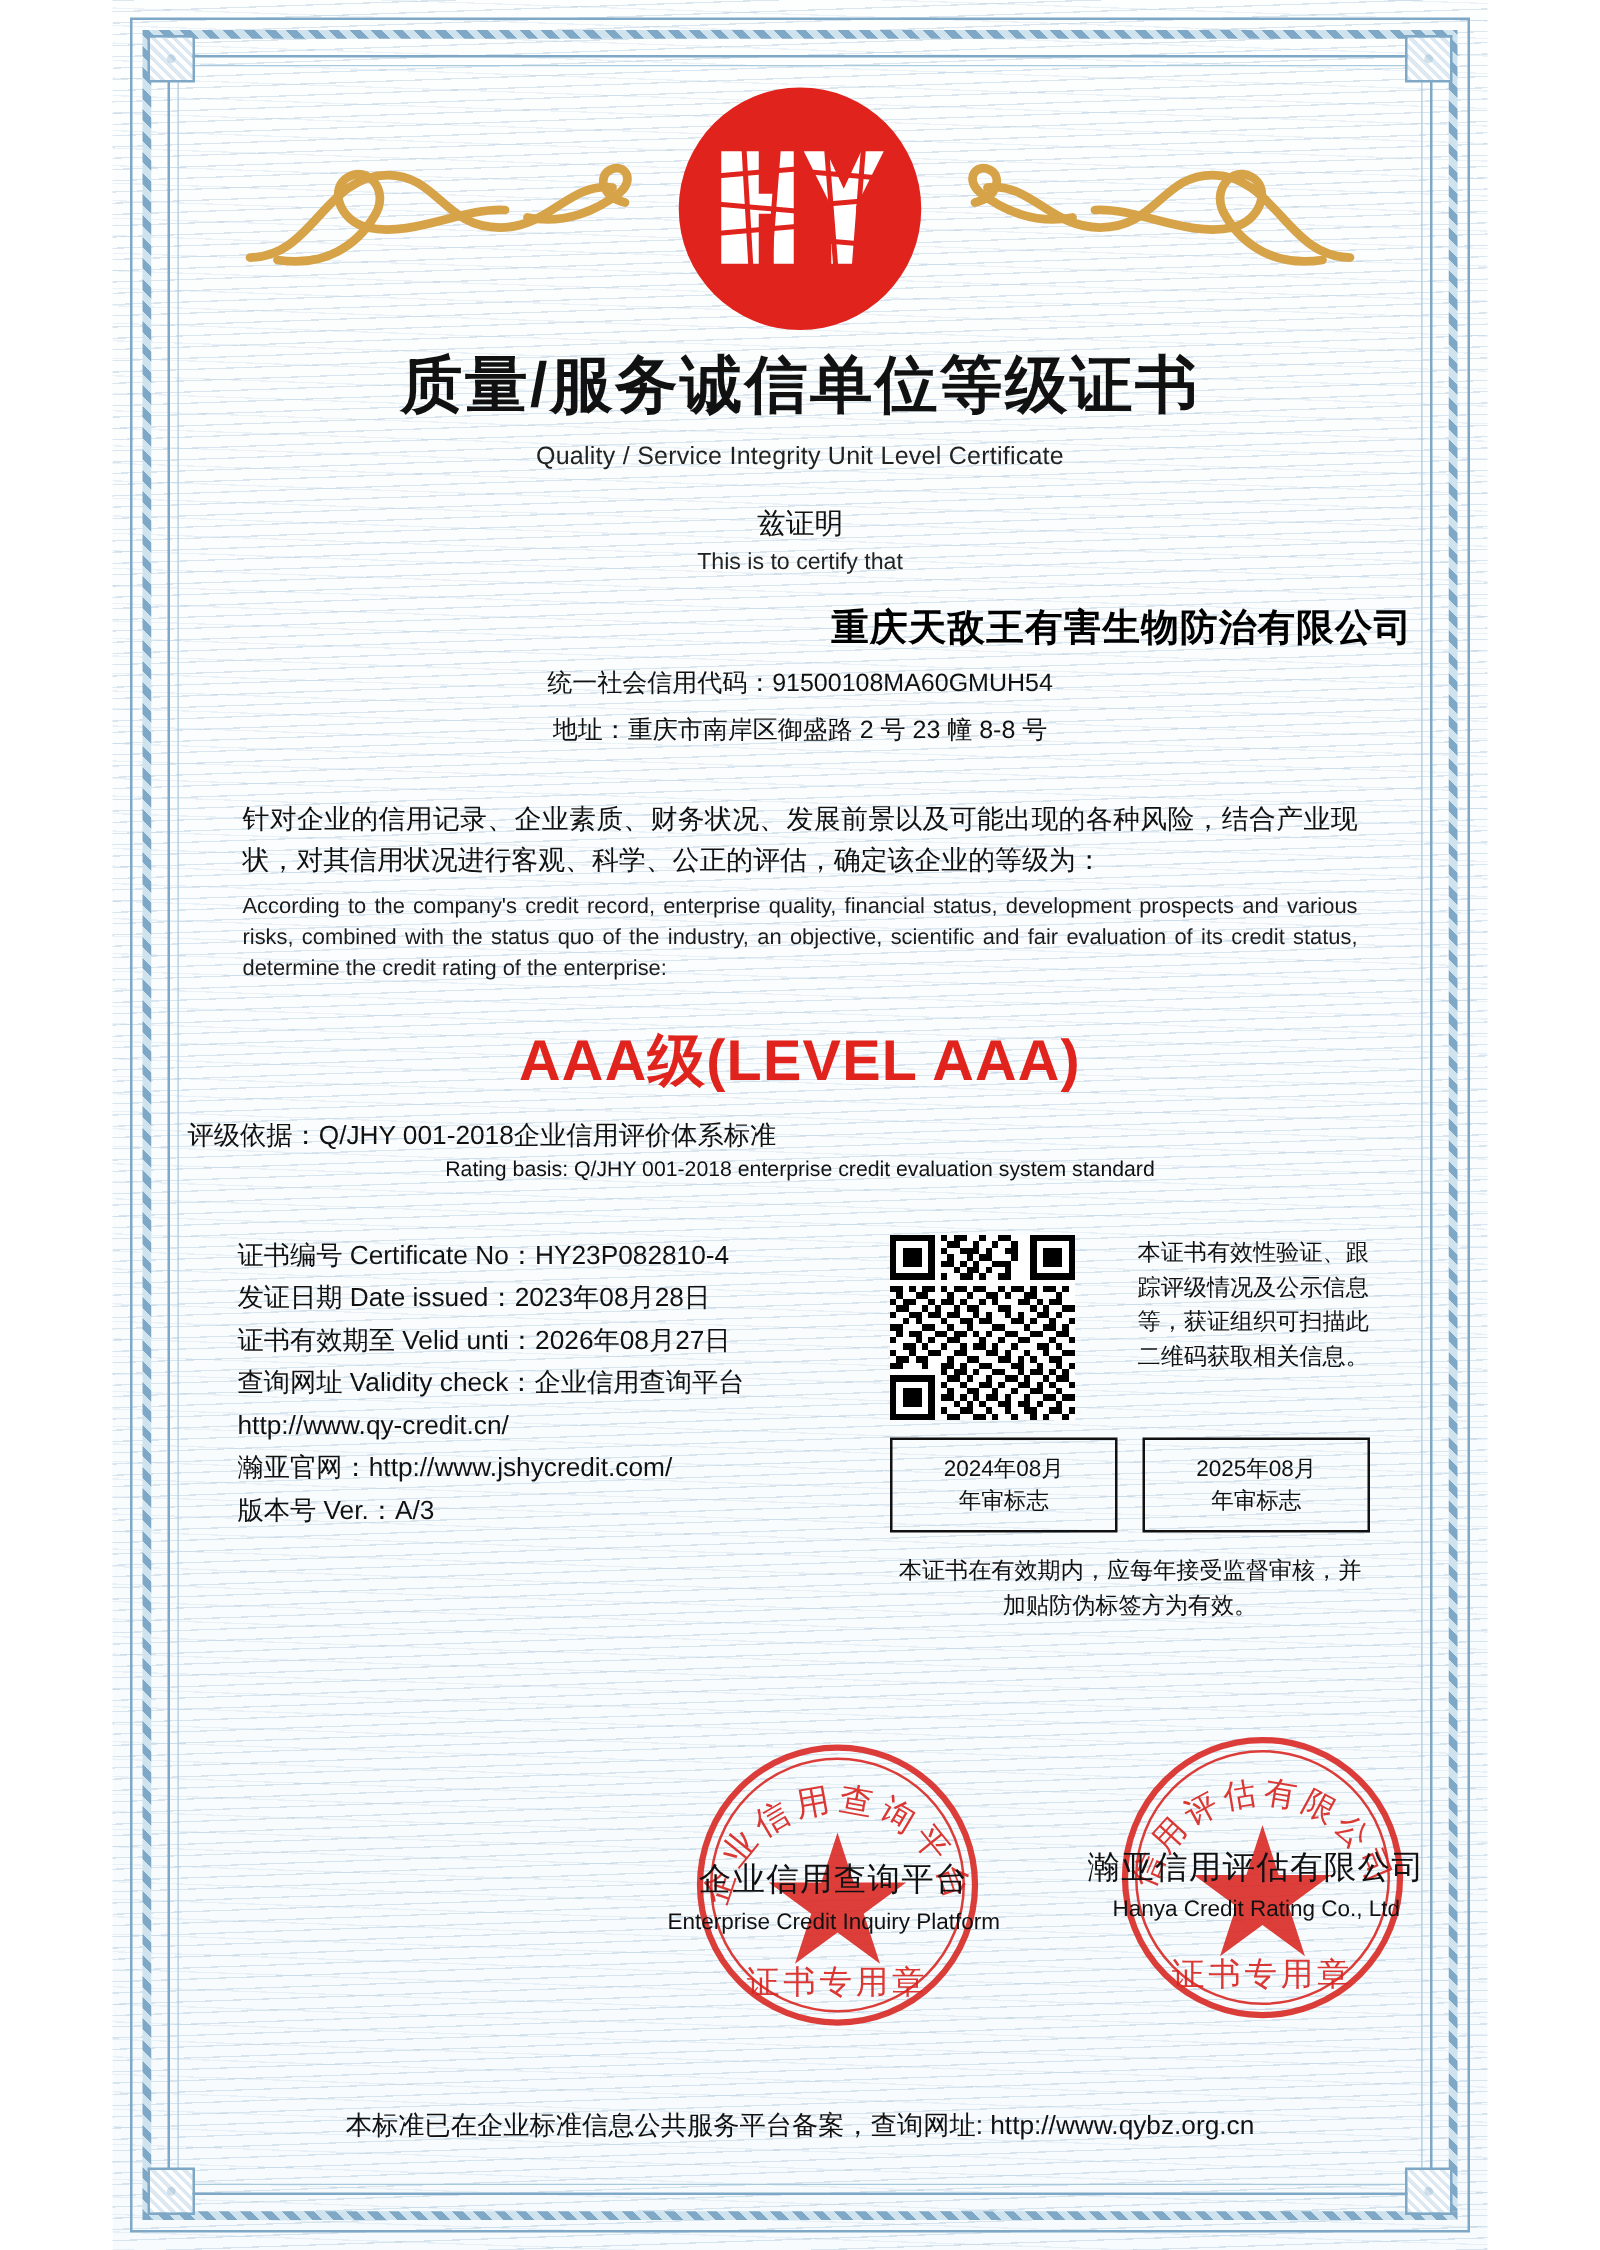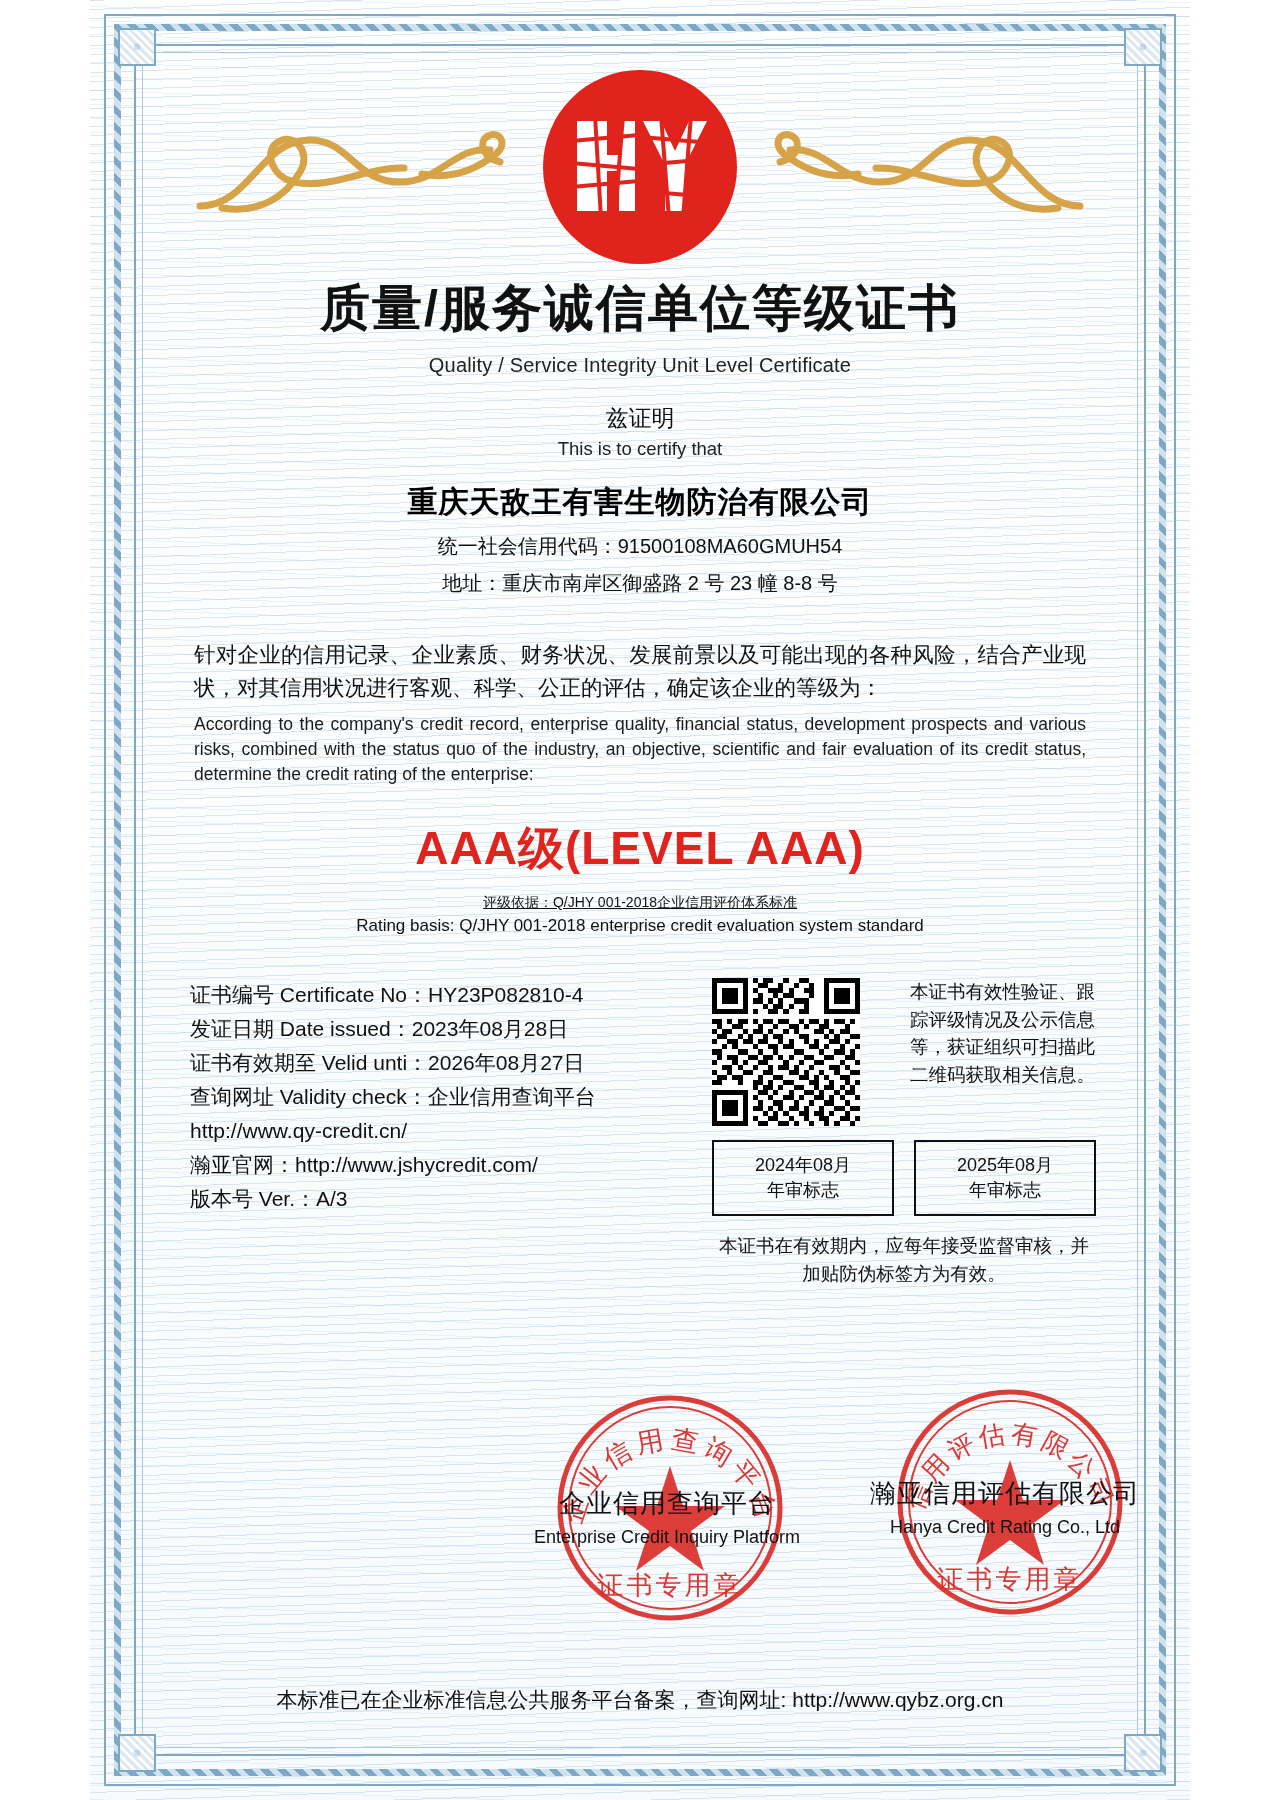--- a/index.html
+++ b/index.html
@@ -101,21 +101,21 @@
     margin-top:12px;
     letter-spacing:.2px;
   }
   .certify-cn{
     text-align:center;font-size:23px;color:#111;margin-top:26px;
   }
   .certify-en{
     text-align:center;font-size:18.5px;color:#222;margin-top:4px;
   }
   .company{
-    text-align:center;
+    text-align:right;
     font-size:30px;font-weight:bold;color:#000;
     margin-top:22px;letter-spacing:1px;
   }
   .code,.addr{
     text-align:center;font-size:20px;color:#111;margin-top:10px;
   }
 
   
   .para{
     margin:42px 44px 0 44px;
@@ -131,21 +131,21 @@
   
   .level{
     text-align:center;
     color:#e0231c;
     font-size:46px;
     font-weight:bold;
     margin-top:30px;
     letter-spacing:1px;
   }
   .basis-cn{
-    text-align:center;font-size:14px;color:#111;margin-top:14px;text-decoration:underline;
+    text-align:left;font-size:21px;color:#111;margin-top:14px;
   }
   .basis-en{
     text-align:center;font-size:17px;color:#111;margin-top:4px;
   }
 
   
   .details{
     display:flex;
     margin-top:42px;
     padding:0 34px 0 40px;

